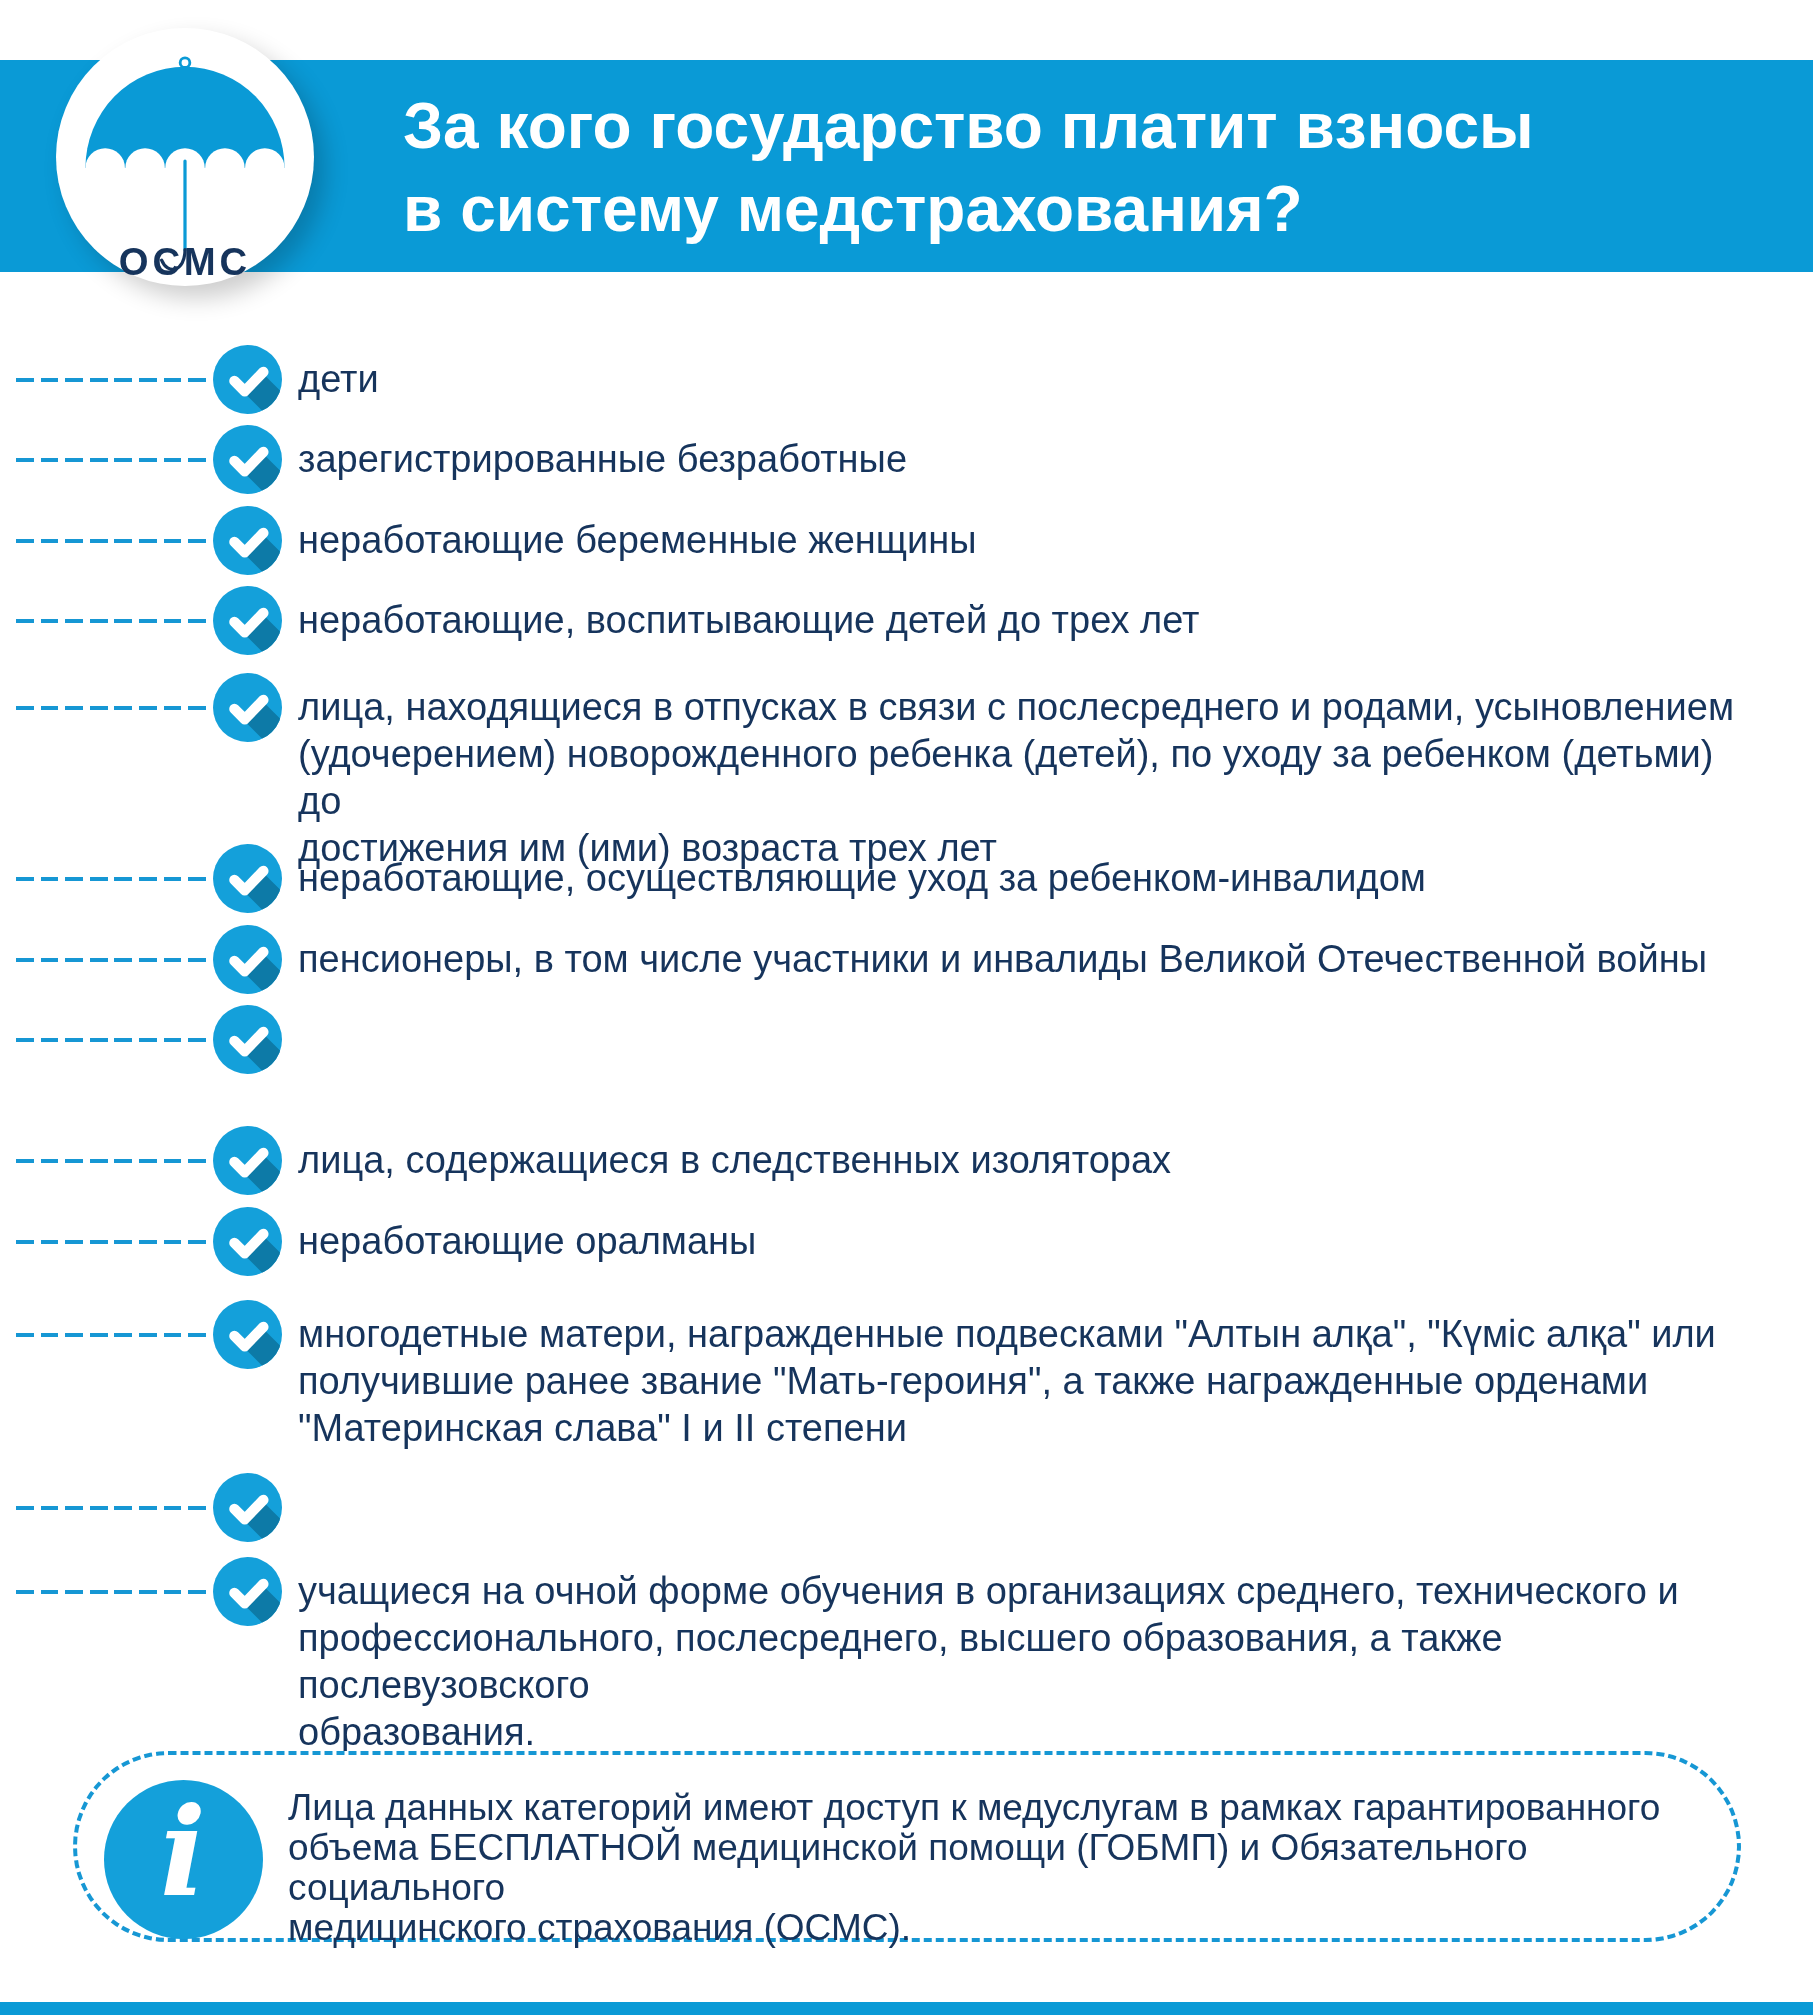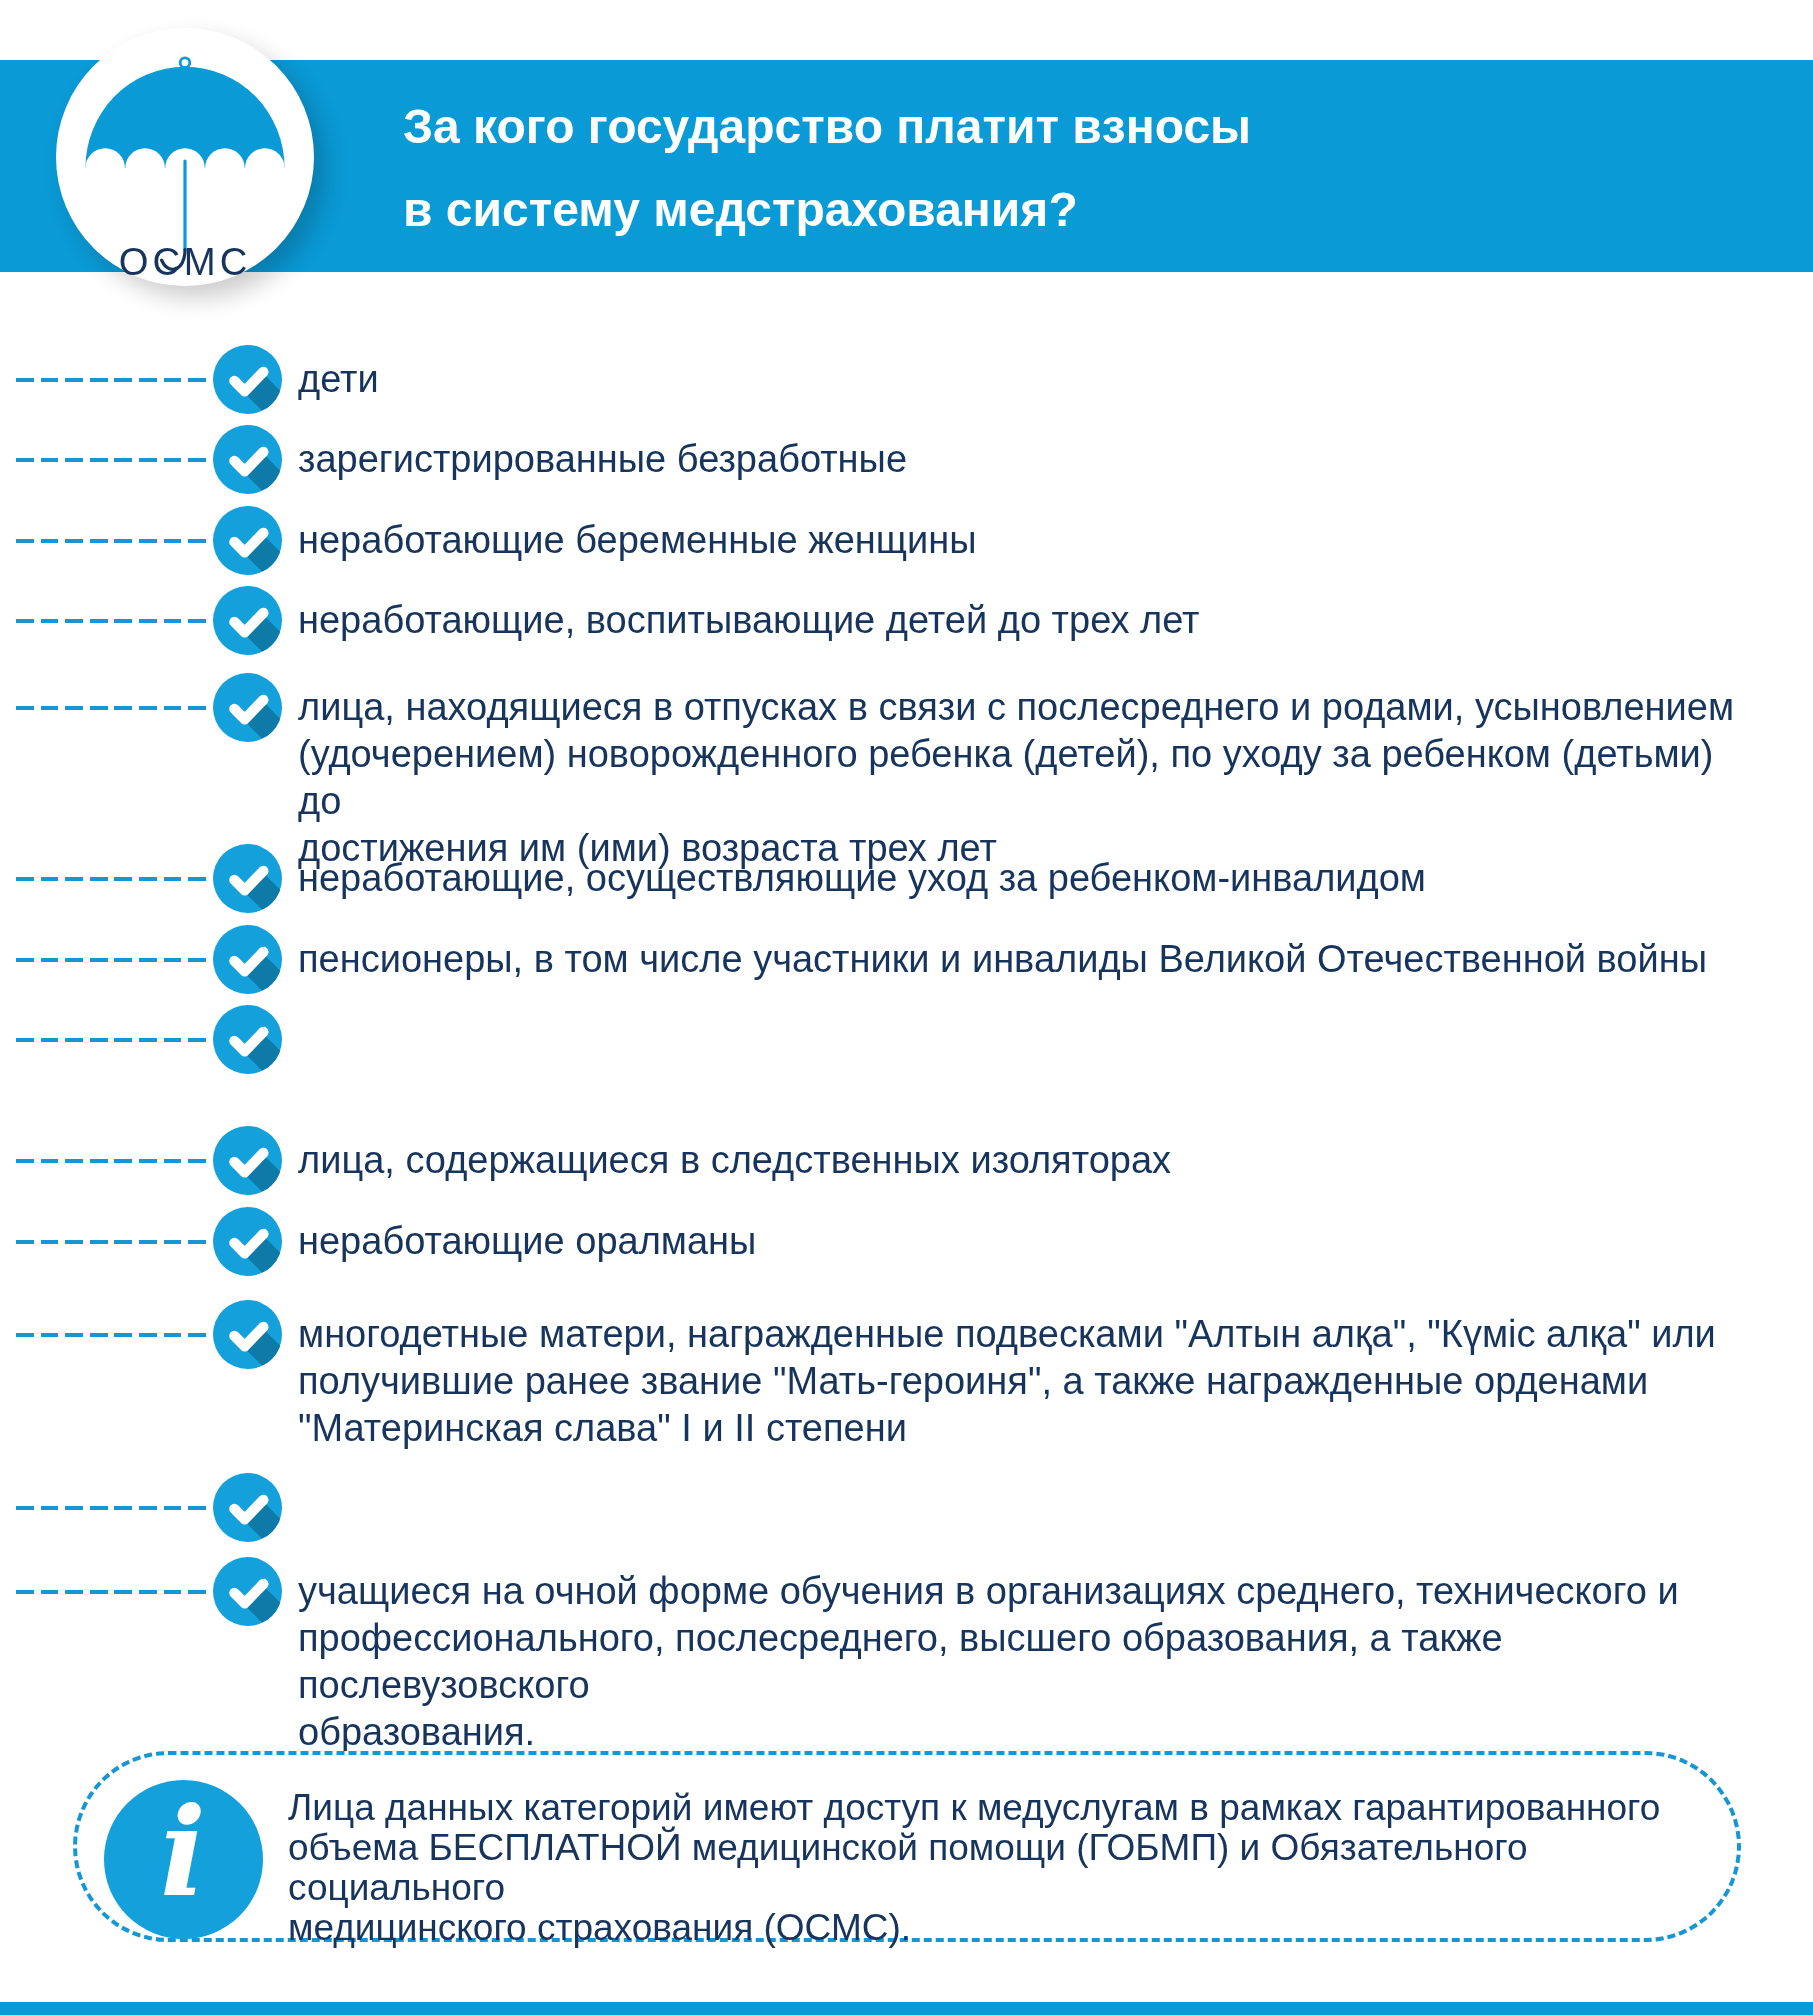--- a/index.html
+++ b/index.html
@@ -18,34 +18,35 @@
   }
   
   .header-band{
     position:absolute;left:0;top:60px;width:1814px;height:212px;
     background:var(--brand-blue);
   }
   .logo-circle{
     position:absolute;left:56px;top:28px;width:258px;height:258px;
     background:var(--white);border-radius:50%;
     box-shadow:11.3px 12px 24px rgba(0,0,0,0.20);
+    font-weight:bold;
   }
   .logo-circle svg{position:absolute;left:0;top:0;width:258px;height:258px;}
   .u-canopy{fill:var(--brand-blue);}
   .u-scallop{fill:var(--white);}
   .u-ring{fill:none;stroke:var(--brand-blue);stroke-width:7px;}
   .u-stem{stroke:var(--brand-blue);stroke-width:8px;stroke-linecap:round;}
   .u-hook{fill:none;stroke:var(--navy);stroke-width:8px;stroke-linecap:round;}
   .logo-text{
     fill:var(--navy);font-size:95px;letter-spacing:10px;
     font-family:"Liberation Sans","DejaVu Sans",sans-serif;
   }
   .title{
     position:absolute;left:403px;top:85px;width:1370px;
-    color:var(--white);font-weight:bold;font-size:48px;line-height:83px;
+    color:var(--white);font-weight:bold;font-size:64px;line-height:83px;
   }
   
   .item{position:absolute;left:16px;width:1814px;}
   .dash{
     position:absolute;left:0;top:33px;width:197px;height:3.6px;
     background:repeating-linear-gradient(to right,var(--dash-blue) 0 17.7px,transparent 17.7px 24.6px);
   }
   .badge{position:absolute;left:197px;top:0;width:69px;height:69px;}
   .badge-circle{fill:var(--badge-blue);}
   .badge-shadow{fill:var(--badge-shadow);}

